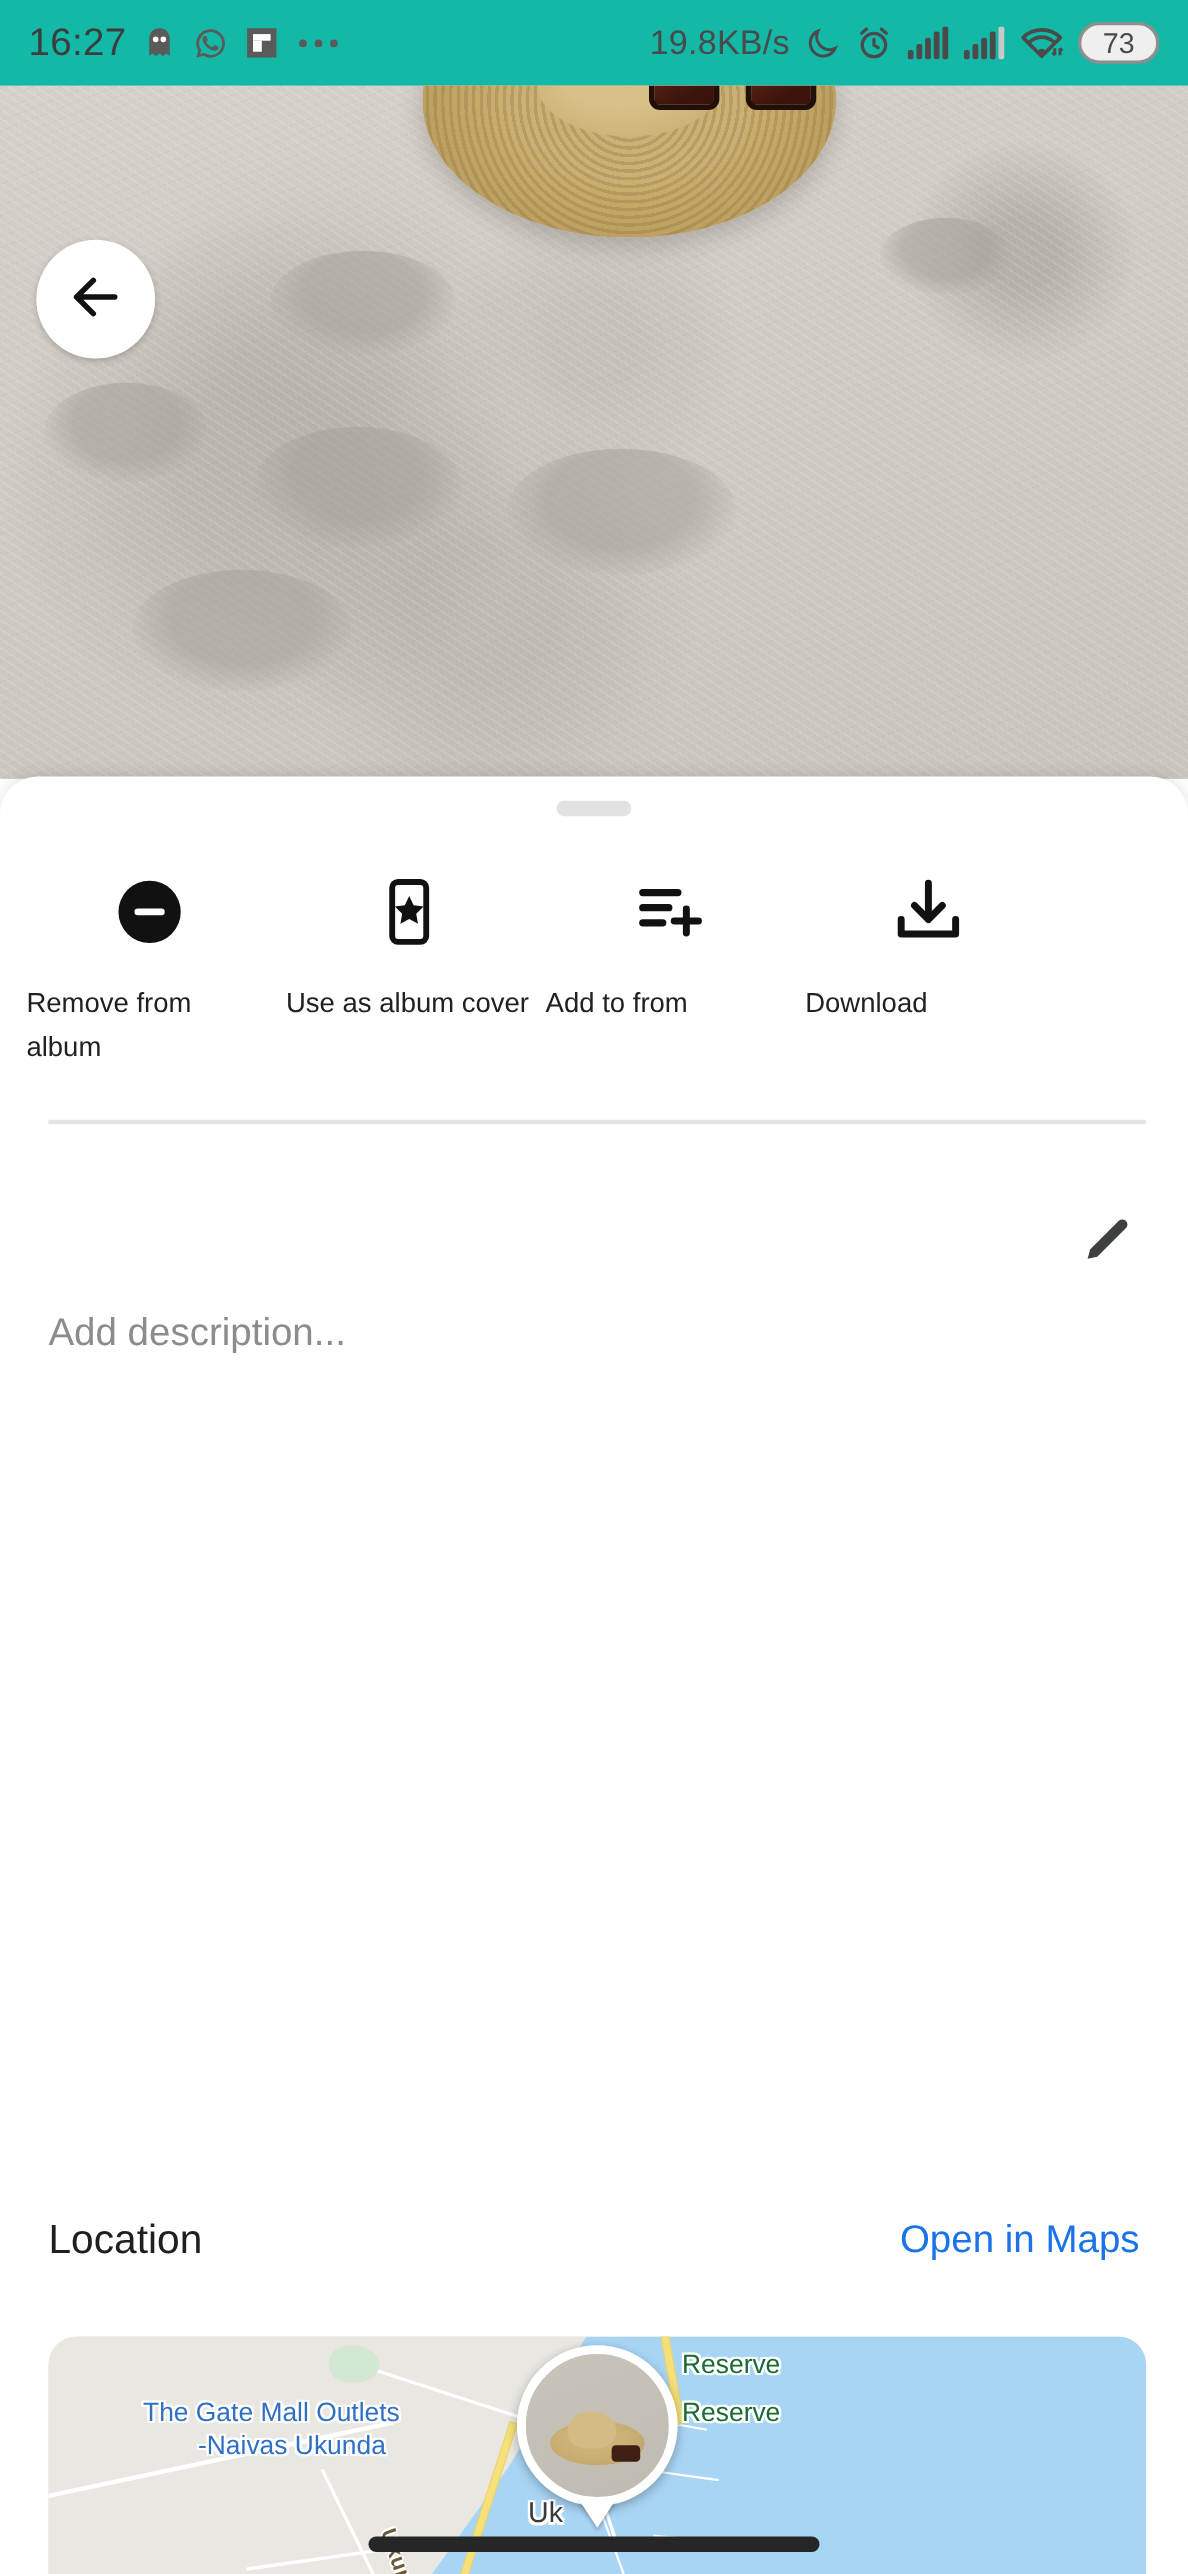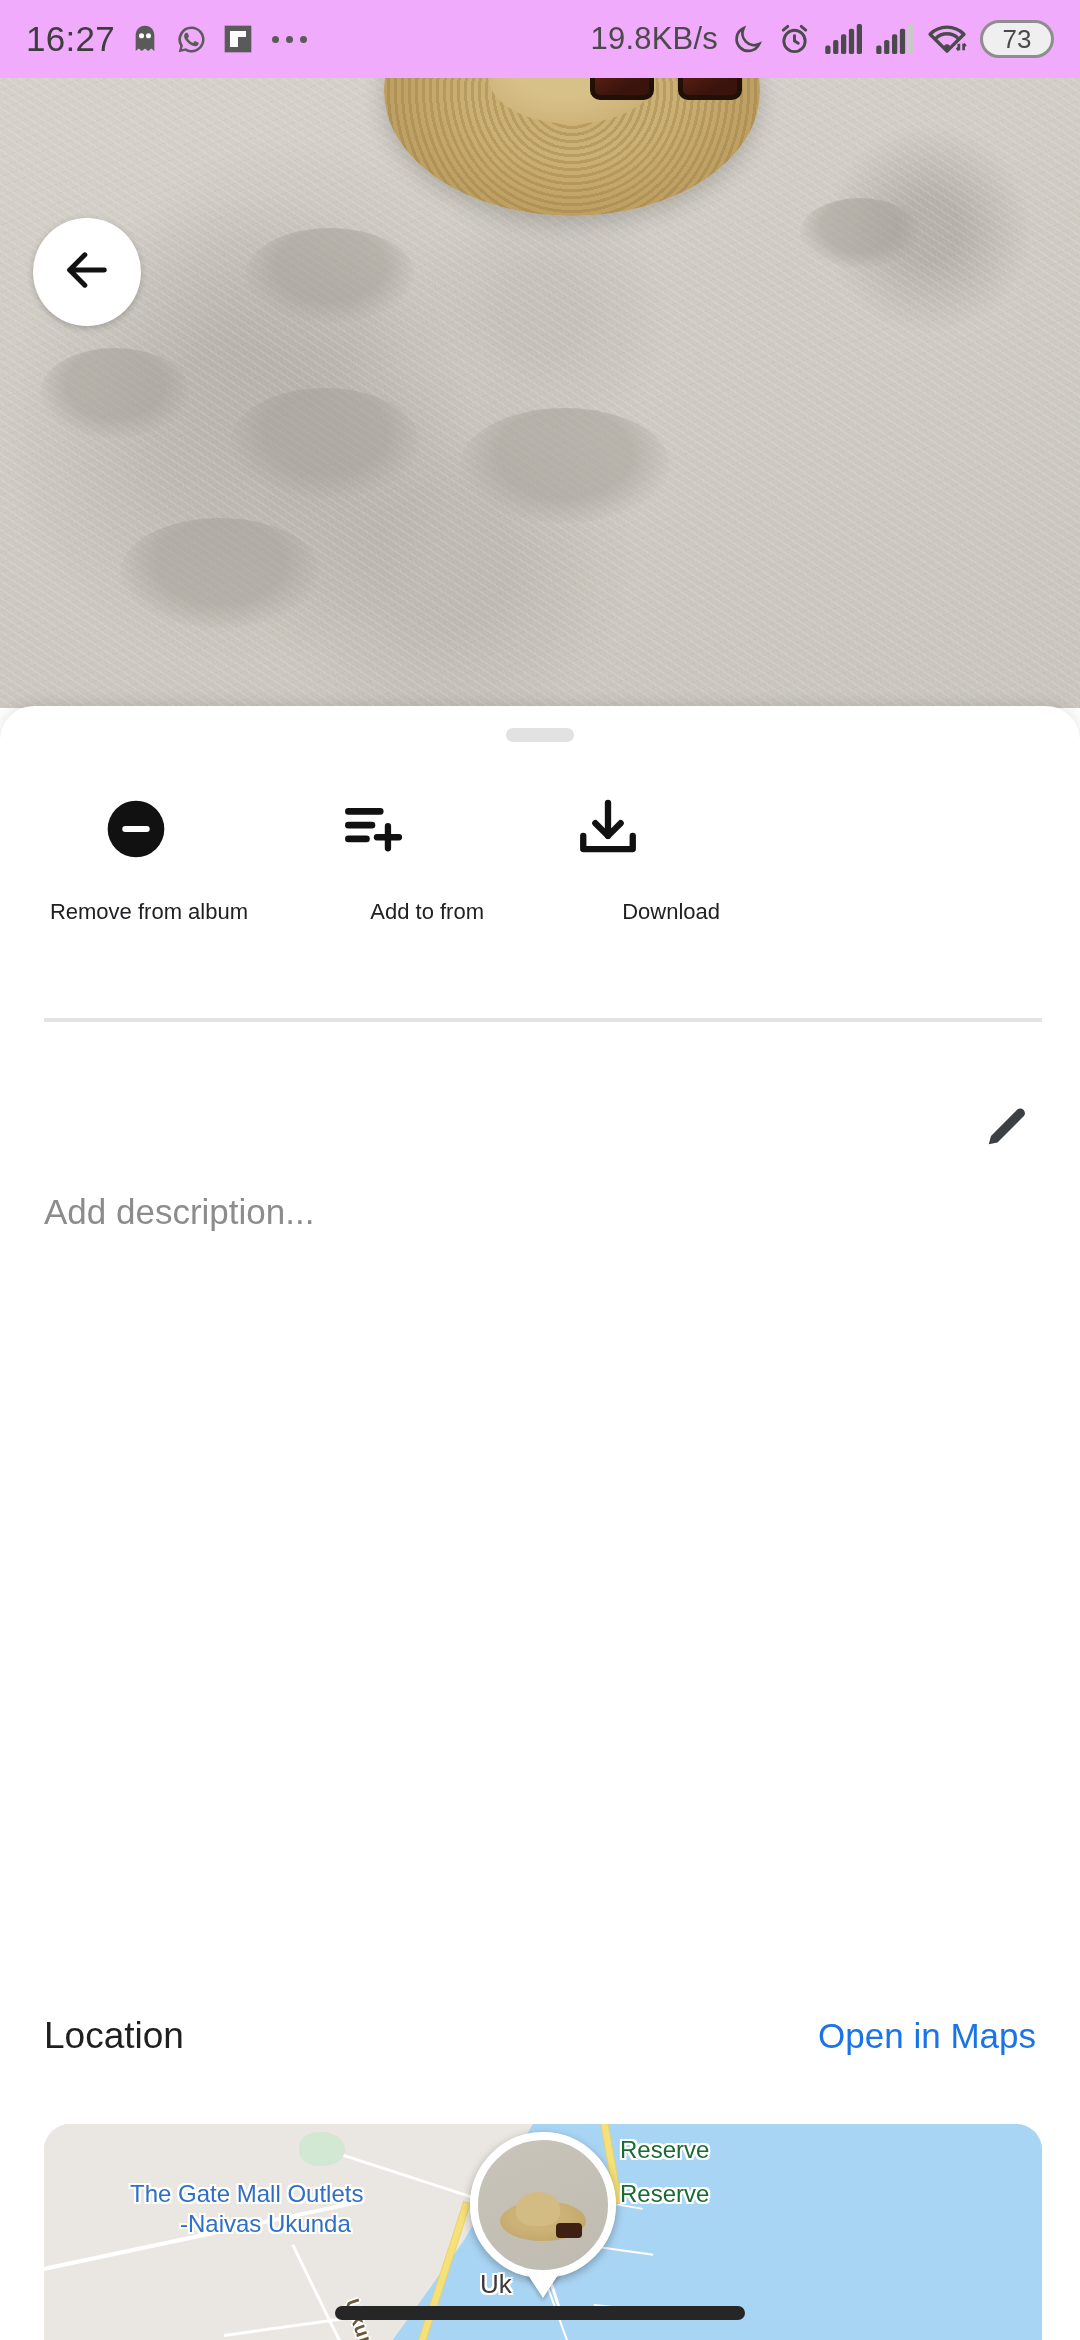--- a/index.html
+++ b/index.html
@@ -7,21 +7,21 @@
     width: 1080px; height: 2340px;
     background: #ffffff;
     font-family: "Liberation Sans", sans-serif;
     overflow: hidden;
   }
   .screen { position: relative; width: 1080px; height: 2340px; background: #fff; }
 
   
   .statusbar {
     position: absolute; top: 0; left: 0; width: 1080px; height: 78px;
-    display: flex; align-items: center; background: #f0abfc;
+    display: flex; align-items: center; background: #14b8a6;
     padding: 0 26px; color: #4a4a4a;
   }
   .sb-left { display: flex; align-items: center; gap: 14px; }
   .sb-time { font-size: 35px; font-weight: 400; color: #3d3d3d; letter-spacing: .3px; }
   .sb-right { margin-left: auto; display: flex; align-items: center; gap: 13px; }
   .sb-net { font-size: 31px; color: #4a4a4a; letter-spacing: .2px; }
   .icn { display: inline-flex; align-items: center; justify-content: center; }
   .dots3 { display: flex; gap: 7px; align-items: center; margin-left: 4px; }
   .dots3 i { width: 7px; height: 7px; border-radius: 50%; background: #5a5a5a; display: block; }
   .battery {
@@ -102,22 +102,22 @@
     position: absolute; top: 64px; left: 0; width: 1080px; height: 240px;
     display: flex; overflow: hidden;
   }
   .action {
     flex: 0 0 236px; display: flex; flex-direction: column; align-items: center;
     padding-top: 22px; cursor: pointer;
   }
   .action:first-child { margin-left: 18px; }
   .action-ico { height: 74px; display: flex; align-items: center; justify-content: center; }
   .action-lbl {
-    margin-top: 26px; font-size: 22px; line-height: 40px; color: #202124;
-    text-align: right; width: 224px;
+    margin-top: 26px; font-size: 25px; line-height: 40px; color: #202124;
+    text-align: left; width: 224px;
   }
 
   .divider {
     position: absolute; left: 44px; top: 312px; width: 998px; height: 4px; background: #e4e4e4;
   }
 
   
   .daterow {
     position: absolute; top: 370px; left: 0; width: 1080px; height: 100px;
     display: flex; align-items: center; padding: 0 44px;
@@ -327,20 +327,29 @@
       <div class="action">
         <div class="action-ico">
           <svg width="66" height="66" viewBox="0 0 24 24">
               <circle cx="12" cy="12" r="10.3" fill="#111"></circle>
               <rect x="7" y="10.9" width="10" height="2.2" rx="1.1" fill="#fff"></rect>
             </svg>
         </div>
         <div class="action-lbl">Remove from album</div>
       </div>
 
+      <div class="action">
+        <div class="action-ico">
+          <svg width="64" height="64" viewBox="0 0 24 24">
+              <rect x="6.2" y="1.8" width="11.6" height="20.4" rx="2" fill="none" stroke="#111" stroke-width="2"></rect>
+              <path d="M12 6.6l1.5 3.1 3.4.5-2.5 2.4.6 3.4-3-1.6-3 1.6.6-3.4-2.5-2.4 3.4-.5z" fill="#111"></path>
+            </svg>
+        </div>
+        <div class="action-lbl">Use as album cover</div>
+      </div>
 
       <div class="action">
         <div class="action-ico">
           <svg width="66" height="66" viewBox="0 0 24 24">
               <g fill="#111">
                 <rect x="2.2" y="4.4" width="14" height="2.4" rx="1.2"></rect>
                 <rect x="2.2" y="9.4" width="11" height="2.4" rx="1.2"></rect>
                 <rect x="2.2" y="14.4" width="9" height="2.4" rx="1.2"></rect>
               </g>
               <path d="M17.8 11v8M13.8 15h8" stroke="#111" stroke-width="2.3" stroke-linecap="round"></path>

